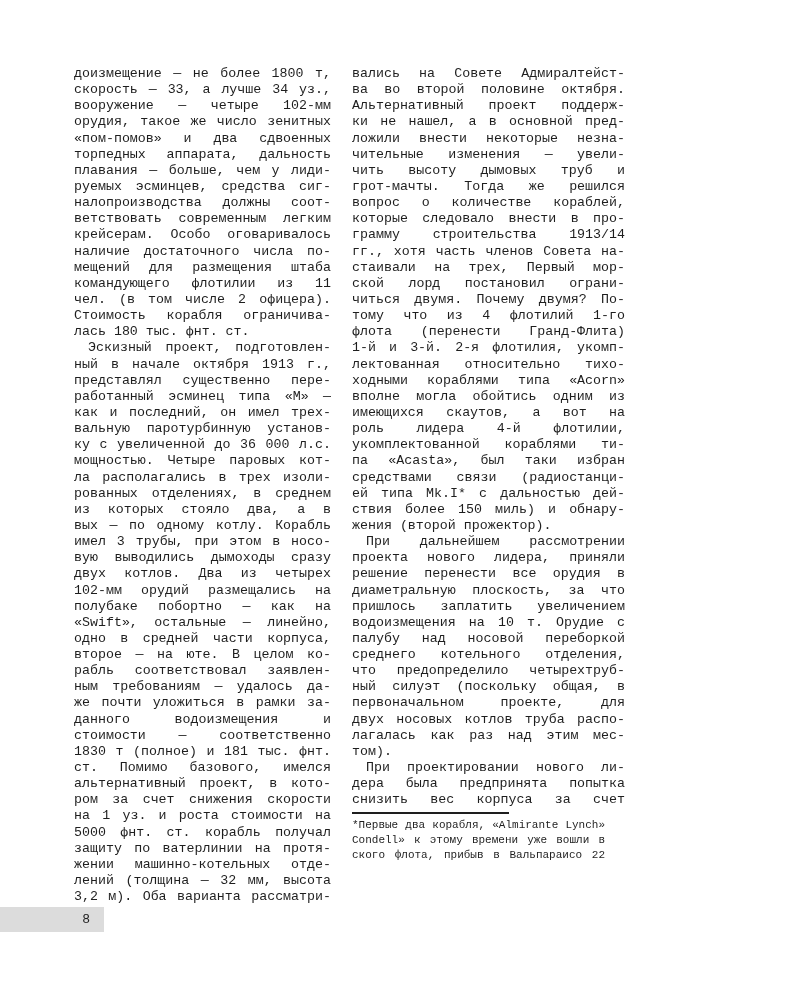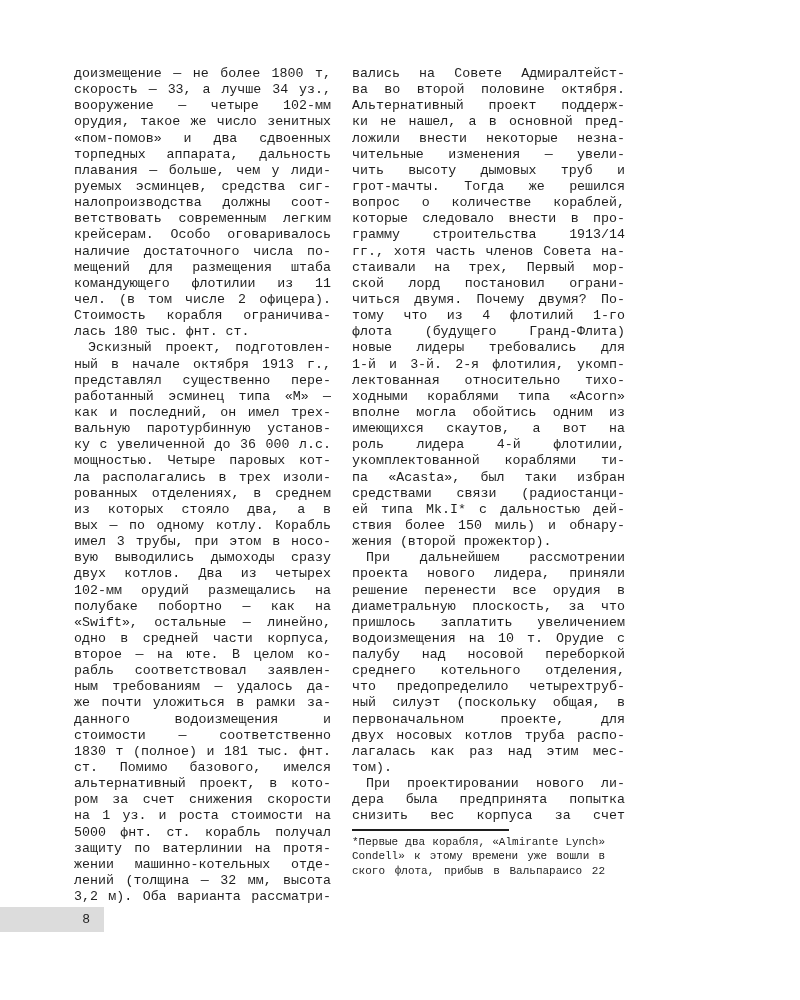--- a/index.html
+++ b/index.html
@@ -146,22 +146,21 @@
         <div class="line">чить высоту дымовых труб и</div>
         <div class="line">грот-мачты. Тогда же решился</div>
         <div class="line">вопрос о количестве кораблей,</div>
         <div class="line">которые следовало внести в про-</div>
         <div class="line">грамму строительства 1913/14</div>
         <div class="line">гг., хотя часть членов Совета на-</div>
         <div class="line">стаивали на трех, Первый мор-</div>
         <div class="line">ской лорд постановил ограни-</div>
         <div class="line">читься двумя. Почему двумя? По-</div>
         <div class="line">тому что из 4 флотилий 1-го</div>
-        <div class="line">флота (будущего Гранд-Флита)</div>
-        <div class="line">новые лидеры требовались для</div>
+        <div class="line">флота (перенести Гранд-Флита)</div>
         <div class="line">1-й и 3-й. 2-я флотилия, укомп-</div>
         <div class="line">лектованная относительно тихо-</div>
         <div class="line">ходными кораблями типа «Acorn»</div>
         <div class="line">вполне могла обойтись одним из</div>
         <div class="line">имеющихся скаутов, а вот на</div>
         <div class="line">роль лидера 4-й флотилии,</div>
         <div class="line">укомплектованной кораблями ти-</div>
         <div class="line">па «Acasta», был таки избран</div>
         <div class="line">средствами связи (радиостанци-</div>
         <div class="line">ей типа Mk.I* с дальностью дей-</div>

